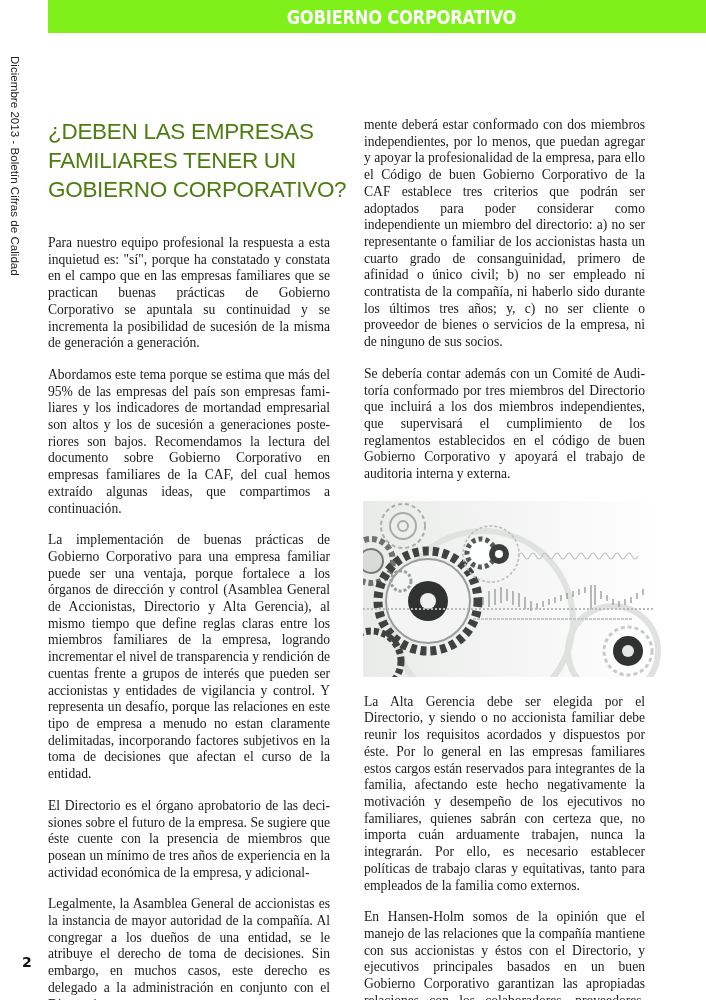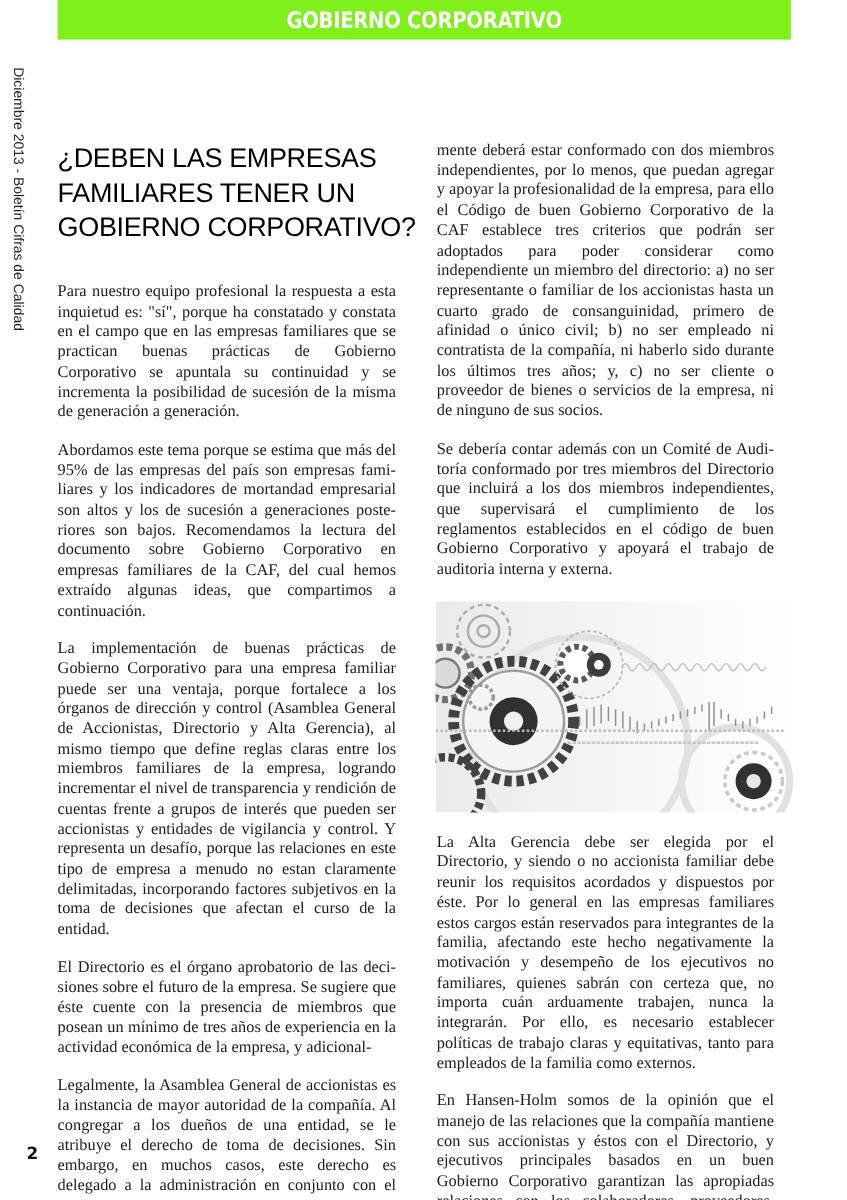--- a/index.html
+++ b/index.html
@@ -1,19 +1,19 @@
 <!DOCTYPE html>
 <html><head>
 <meta charset="utf-8">
 <style>
   html, body { margin: 0; padding: 0; background: #ffffff; }
   body { width: 706px; height: 1000px; position: relative; overflow: hidden; }
   .header-bar {
     position: absolute; left: 48px; top: 0; width: 611px; height: 33px;
-    background: #7ff01a; display: flex; align-items: center; justify-content: center;
+    background: #7ff01a; display: flex; align-items: center; justify-content: center; padding-left: 48px;
   }
   .header-title {
     font-family: "DejaVu Sans", sans-serif; font-weight: bold; color: #ffffff;
     font-size: 19px; letter-spacing: -0.3px; transform: scaleX(0.86);
   }
   .side-label {
     position: absolute; left: 2px; top: 56px; width: 20px; height: 230px;
     writing-mode: vertical-rl; font-family: "Liberation Sans", sans-serif;
     font-size: 11.6px; color: #222; white-space: nowrap;
   }
@@ -22,21 +22,21 @@
     font-family: "DejaVu Sans", sans-serif; font-weight: bold; font-size: 14px; color: #111;
   }
   .col {
     position: absolute; font-family: "Liberation Serif", serif; font-size: 13.6px;
     line-height: 16.7px; color: #1a1a1a; text-align: justify; hyphens: manual;
   }
   .col-left { left: 48px; top: 117px; width: 299px; }
   .col-right { left: 364px; top: 117px; width: 298px; }
   .article-title {
     font-family: "Liberation Sans", sans-serif; font-size: 22.5px; line-height: 29px;
-    color: #000000; margin: 0 0 31px 0; font-weight: normal; text-align: left;
+    color: #4d7c0f; margin: 0 0 31px 0; font-weight: normal; text-align: left;
     letter-spacing: -0.3px;
   }
   .col p { margin: 0 17px 15px 0; }
   .gears-image {
     display: block; width: 299px; height: 176px; margin: 18px 0 17px -1px;
   }
 </style>
 </head>
 <body>
 

